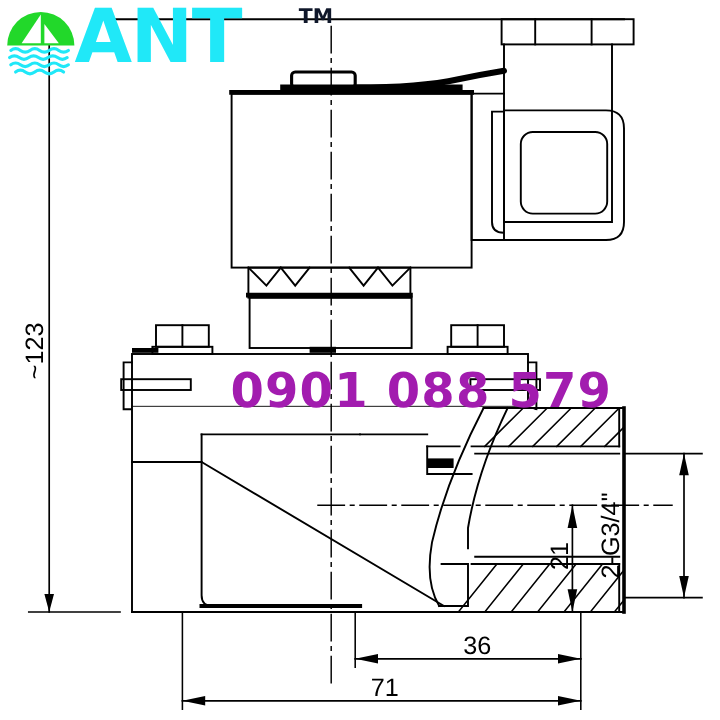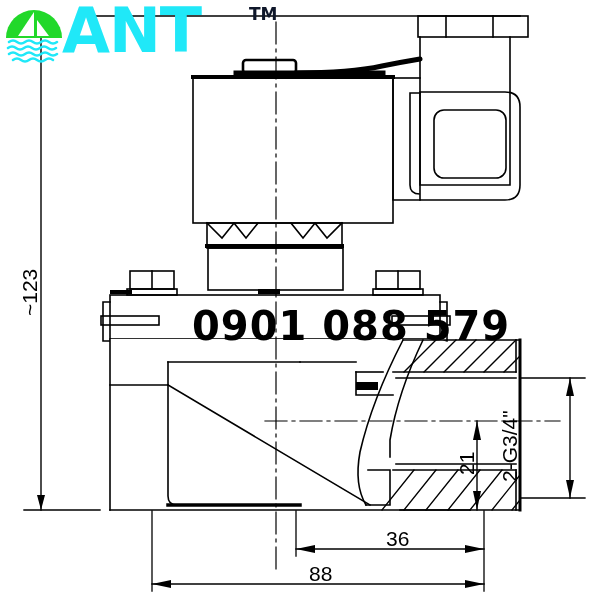--- a/index.html
+++ b/index.html
@@ -10,21 +10,21 @@
   
   .logo-wrap{position:absolute;left:4px;top:2px;width:250px;height:66px;pointer-events:none;}
   .logo-mark{position:absolute;left:0;top:4px;width:60px;height:60px;}
   .logo-text{position:absolute;left:58px;top:-6px;font-family:"DejaVu Sans",sans-serif;
     font-weight:bold;font-size:62px;color:#20e8f8;letter-spacing:-1px;line-height:70px;}
   .logo-tm{position:absolute;left:245px;top:2px;font-family:"DejaVu Sans",sans-serif;
     font-weight:bold;font-size:17px;color:#0f172a;}
 
   
   .watermark{position:absolute;left:192px;top:303px;font-family:"DejaVu Sans",sans-serif;
-    font-weight:bold;font-size:40px;color:#000000;letter-spacing:1px;white-space:nowrap;}
+    font-weight:bold;font-size:40px;color:#a21caf;letter-spacing:1px;white-space:nowrap;}
 
   
   .dim{position:absolute;font-family:"Liberation Sans",sans-serif;font-size:21px;color:#000;
     white-space:nowrap;}
   .dim.rot{transform-origin:left top;transform:rotate(-90deg);}
   #dim-123{left:18px;top:316px;}
   #dim-21{left:455px;top:475px;}
   #dim-2g34{left:498px;top:482px;}
   #dim-51{left:386px;top:527px;}
   #dim-88{left:309px;top:562px;}
@@ -197,15 +197,15 @@
     <div class="logo-text">ANT</div>
     <div class="logo-tm">TM</div>
   </div>
 
   <div class="watermark">0901 088 579</div>
 
   <div class="dim rot" id="dim-123">~123</div>
   <div class="dim rot" id="dim-21">21</div>
   <div class="dim rot" id="dim-2g34">2-G3/4"</div>
   <div class="dim" id="dim-51">36</div>
-  <div class="dim" id="dim-88">88</div>
+  <div class="dim" id="dim-88">71</div>
 
 </div>
 
 </body></html>

